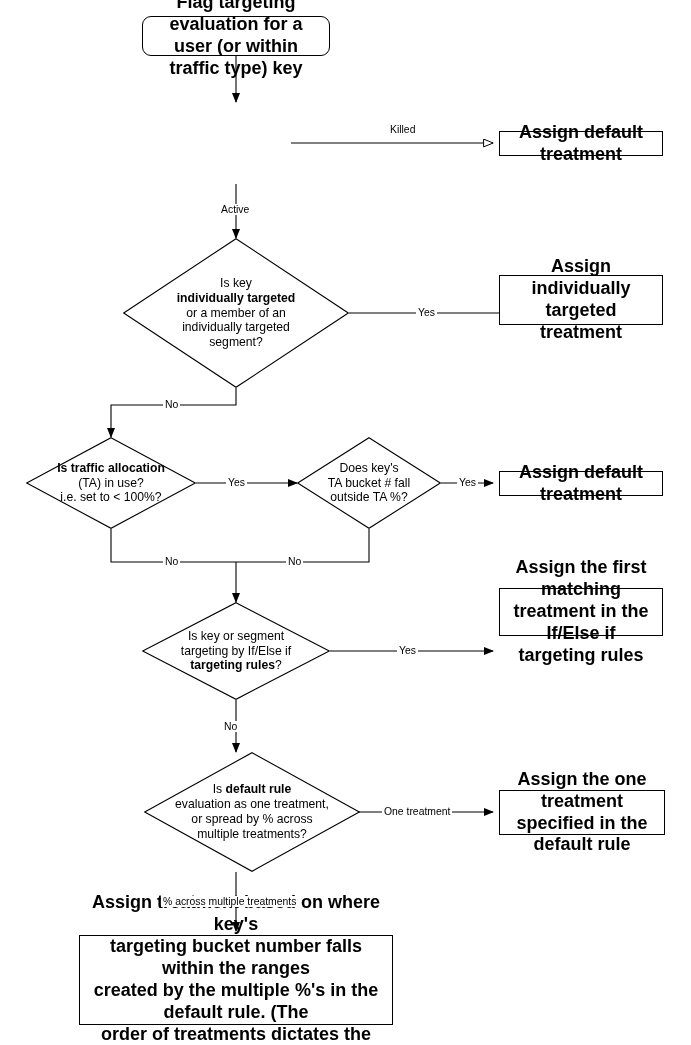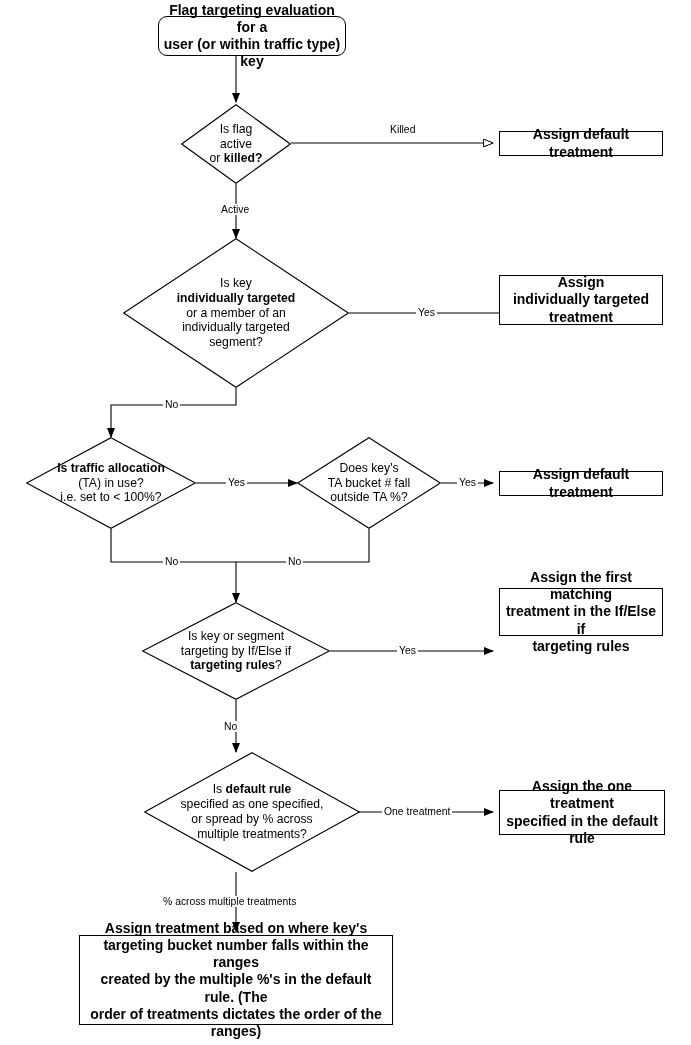--- a/index.html
+++ b/index.html
@@ -38,28 +38,27 @@
   .node .txt {
     display: block;
     width: 100%;
     padding: 0 4px;
     box-sizing: border-box;
   }
   .terminator {
     border: 1.2px solid #000;
     border-radius: 9px;
     background: #fff;
-    font-size: 14px;
+    font-size: 18px;
     font-weight: bold;
-    margin-left: 16px;
   }
   .process {
     border: 1.2px solid #000;
     background: #fff;
-    font-size: 14px;
+    font-size: 18px;
     font-weight: bold;
   }
   .decision {
     background: transparent;
     font-size: 12.2px;
     font-weight: normal;
   }
   .decision .diamond-shape {
     position: absolute;
     left: 0;
@@ -129,30 +128,20 @@
     </g>
   </svg>
 
   <div class="node terminator" style="left:142px; top:16px; width:188px; height:40px;">
     <span class="txt">
       <span>Flag targeting evaluation for a</span><br>
       <span>user (or within traffic type) key</span>
     </span>
   </div>
 
-  <div class="node decision" style="left:181px; top:104px; width:110px; height:80px;">
-    <svg class="diamond-shape" viewBox="0 0 110 80" preserveAspectRatio="none">
-      <polygon points="55,0.7 109.3,40 55,79.3 0.7,40" fill="#fff" stroke="#000" stroke-width="1.1" vector-effect="non-scaling-stroke"></polygon>
-    </svg>
-    <span class="txt">
-      <span>Is flag</span><br>
-      <span>active</span><br>
-      <span>or </span><span class="b">killed?</span>
-    </span>
-  </div>
 
   <div class="node process" style="left:499px; top:131px; width:164px; height:25px;">
     <span class="txt">Assign default treatment</span>
   </div>
 
   <div class="node decision" style="left:123px; top:238px; width:226px; height:150px;">
     <svg class="diamond-shape" viewBox="0 0 226 150" preserveAspectRatio="none">
       <polygon points="113,0.7 225.3,75 113,149.3 0.7,75" fill="#fff" stroke="#000" stroke-width="1.1" vector-effect="non-scaling-stroke"></polygon>
     </svg>
     <span class="txt">
@@ -216,21 +205,21 @@
       <span>targeting rules</span>
     </span>
   </div>
 
   <div class="node decision" style="left:144px; top:752px; width:216px; height:120px;">
     <svg class="diamond-shape" viewBox="0 0 216 120" preserveAspectRatio="none">
       <polygon points="108,0.7 215.3,60 108,119.3 0.7,60" fill="#fff" stroke="#000" stroke-width="1.1" vector-effect="non-scaling-stroke"></polygon>
     </svg>
     <span class="txt">
       <span>Is </span><span class="b">default rule</span><br>
-      <span>specified as one specified,</span><br>
+      <span>evaluation as one treatment,</span><br>
       <span>or spread by % across</span><br>
       <span>multiple treatments?</span>
     </span>
   </div>
 
   <div class="node process" style="left:79px; top:935px; width:314px; height:90px;">
     <span class="txt">
       <span>Assign treatment based on where key's</span><br>
       <span>targeting bucket number falls within the ranges</span><br>
       <span>created by the multiple %'s in the default rule. (The</span><br>

